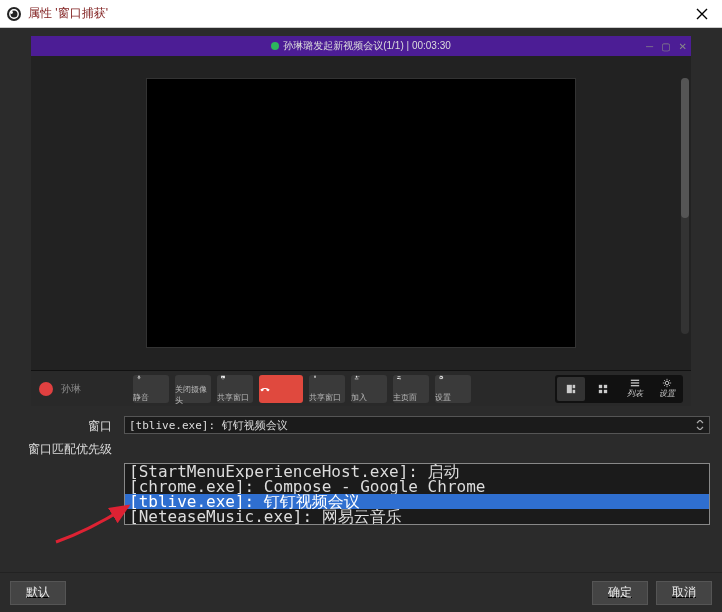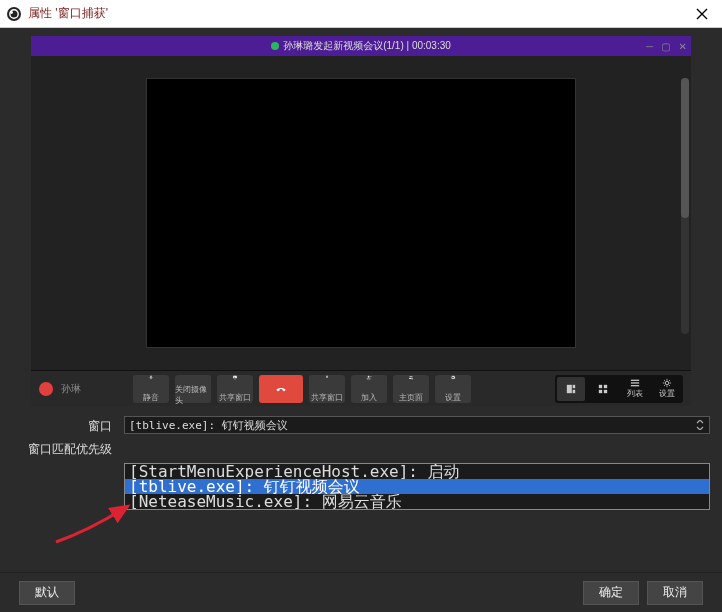--- a/index.html
+++ b/index.html
@@ -78,33 +78,33 @@
     gap: 6px;
     border-top: 1px solid #111;
   }
   .avatar {
     width: 14px; height: 14px; border-radius: 50%; background: #e04040; margin-right: 2px;
   }
   .caller-name { font-size: 10px; color: #888; }
   .toolbar-spacer { flex: 0 0 40px; }
   .tool-btn {
     width: 36px; height: 28px; background: #3a3a3a; border-radius: 3px;
-    display: flex; flex-direction: column; align-items: center; justify-content: center;
+    display: flex; flex-direction: column; align-items: flex-start; justify-content: center;
     color: #eee; font-size: 8px; gap: 12px;
   }
   .tool-btn.hang { background: #e0493e; width: 44px; }
   .tool-btn svg { width: 12px; height: 12px; fill: #eee; }
   .tool-btn .lbl { font-size: 8px; color: #bbb; }
   .right-tools {
     margin-left: auto; display: flex; gap: 4px; align-items: center;
     background: #111; padding: 2px; border-radius: 3px;
   }
   .right-tools .rt {
     width: 28px; height: 24px; display: flex; flex-direction:column; align-items: center; justify-content: center;
-    color: #ccc; font-size: 8px; border-radius: 2px;
+    color: #ccc; font-size: 8px; border-radius: 2px; font-style: italic;
   }
   .right-tools .rt.active { background: #333; }
   .rt svg { width: 10px; height: 10px; fill: #ccc; }
 
   .form-area {
     margin-top: 10px;
     display: grid;
     grid-template-columns: 100px 1fr;
     gap: 4px 12px;
     align-items: start;
@@ -136,22 +136,23 @@
   .dropdown .opt.selected {
     background: #2f6fd0; color: #fff;
   }
   .arrow {
     position: absolute;
     left: 50px; top: 470px;
     pointer-events: none;
   }
   .bottom-bar {
     height: 40px; background: #2b2b2b;
-    display: flex; align-items: center; padding: 0 19px;
+    display: flex; align-items: center; padding: 0 10px;
     border-top: 1px solid #222;
+    text-decoration: underline;
   }
   .btn {
     height: 24px; min-width: 56px; padding: 0 14px;
     background: #444; color: #eee; border: 1px solid #555;
     display: flex; align-items: center; justify-content: center;
     font-size: 12px; cursor: pointer;
   }
   .bottom-bar .spacer { flex: 1; }
   .bottom-bar .btn + .btn { margin-left: 8px; }
 </style>
@@ -293,20 +294,21 @@
           <svg width="8" height="10" viewBox="0 0 8 10">
               <path d="M1 3 L4 0 L7 3 M1 7 L4 10 L7 7" stroke="#aaa" stroke-width="1.2" fill="none"></path>
             </svg>
         </span>
       </div>
 
       <div class="form-label">窗口匹配优先级</div>
       <div class="dropdown">
 
       <div class="opt">[StartMenuExperienceHost.exe]: 启动</div>
+          <div class="opt">[chrome.exe]: Compose - Google Chrome</div>
           <div class="opt selected">[tblive.exe]: 钉钉视频会议</div>
           <div class="opt">[NeteaseMusic.exe]: 网易云音乐</div>
         </div>
     </div>
 
     <svg class="arrow" width="90" height="50">
       <defs>
         <marker id="ah" markerWidth="8" markerHeight="8" refX="6" refY="3" orient="auto">
           <path d="M0,0 L7,3 L0,6 Z" fill="#d23"></path>
         </marker>

